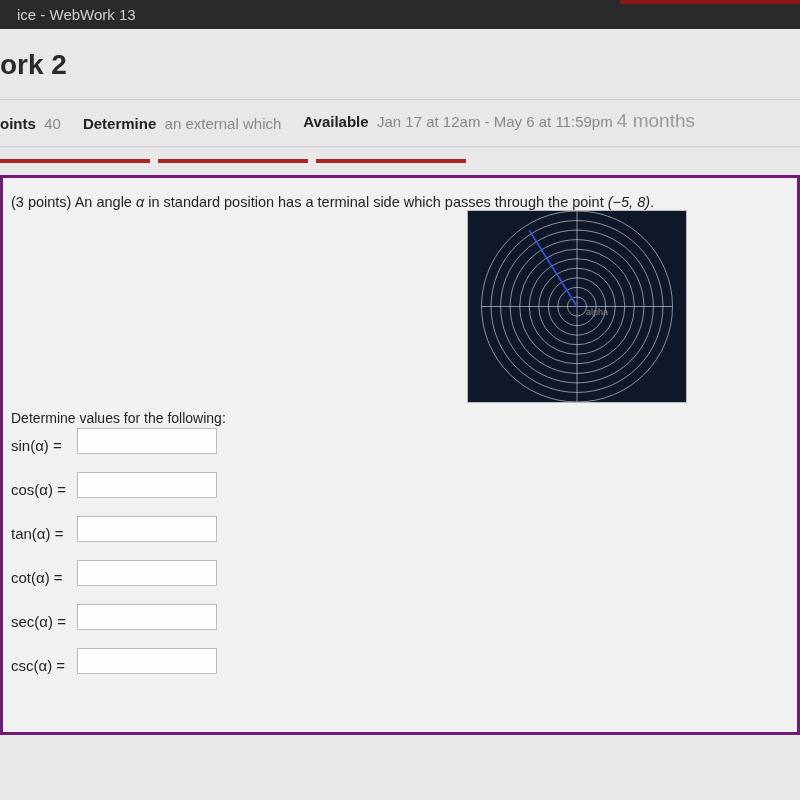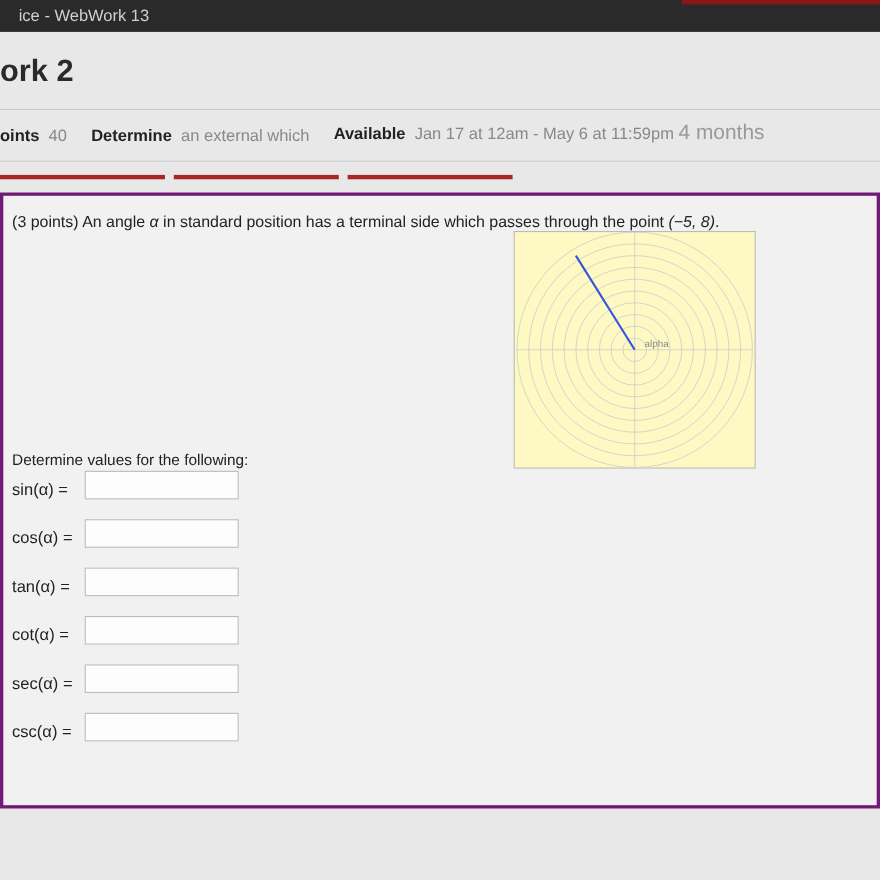--- a/index.html
+++ b/index.html
@@ -10,21 +10,21 @@
 .meta-row{padding:10px 0 14px 0;border-top:1px solid #ccc;border-bottom:1px solid #ccc;font-size:15px;color:#444;display:flex;gap:22px;align-items:flex-end;flex-wrap:wrap}
 .meta-row b{font-weight:700;color:#222}
 .meta-row .light{color:#888}
 .meta-row .months{color:#999;font-size:19px}
 .progress{display:flex;gap:8px;padding:12px 0 6px 0}
 .progress .seg{height:4px;background:#a82828;flex:0 0 150px}
 .content{padding:16px 10px 0 8px;background:#f1f1f1;margin-top:6px;min-height:560px;border:3px solid #701a75;position:relative}
 .question{font-size:14.5px;color:#222;margin-bottom:8px;max-width:760px}
 .point{font-style:italic}
 .chart-wrap{position:absolute;right:110px;top:32px}
-.chart{width:220px;height:216px;border:1px solid #bbb;background:#fef9c3;position:relative}
+.chart{width:220px;height:193px;border:1px solid #bbb;background:#0f172a;position:relative}
 .chart svg{width:100%;height:100%}
 .alpha-lbl{position:absolute;left:118px;top:96px;font-size:9px;color:#888}
 .determine{font-size:14px;color:#222;margin-top:200px;margin-bottom:2px}
 .row{display:flex;align-items:flex-end;margin-bottom:18px}
 .row label{font-size:15px;min-width:66px;color:#222}
 .row input{width:140px;height:26px;border:1px solid #bbb;background:#fdfdfd;padding:2px 4px;font-size:14px}
 .top-red{position:absolute;top:0;right:0;height:4px;width:180px;background:#8a1616}
 </style>
 </head>
 <body>

